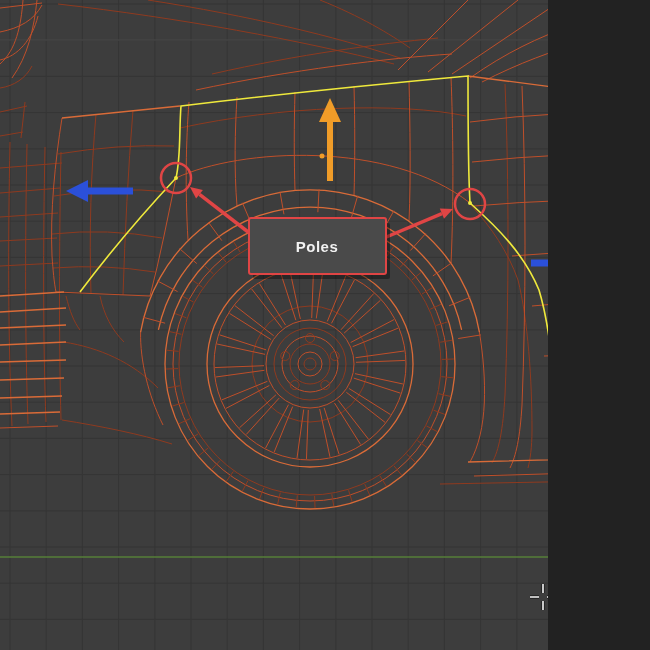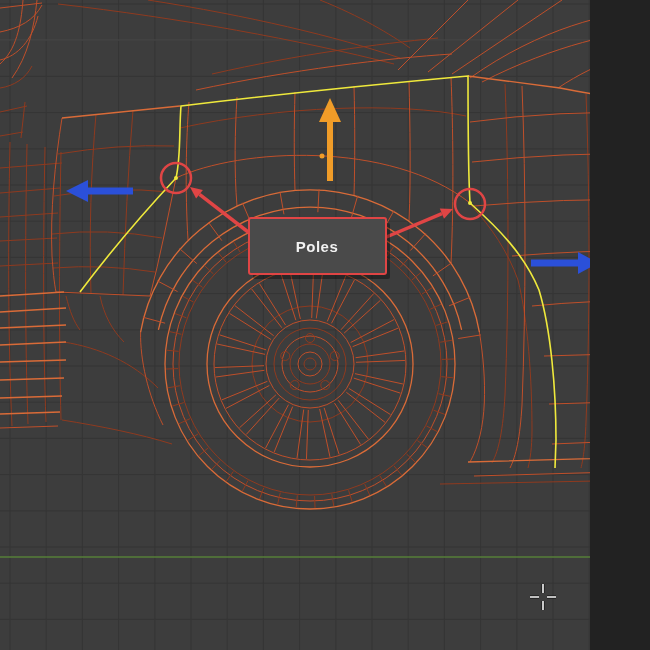--- a/index.html
+++ b/index.html
@@ -2,21 +2,21 @@
 <html style="--bg: #3d3d3d; --grid: #353535; --gridmajor: #4a4a4a; --green: #567f38; --wd: #8f3a1f; --wm: #bf4f2a; --wb: #d96b38; --yl: #efe93c; --red: #e04545; --blue: #2b50d9; --orange: #f09c28; --labelbg: #4a4a4a; --labeltext: #f2f2f2;"><head>
 <meta charset="utf-8">
 <style>
   :root{
     --bg:#3d3d3d; --grid:#353535; --gridmajor:#4a4a4a; --green:#567f38;
     --wd:#8f3a1f; --wm:#bf4f2a; --wb:#d96b38; --yl:#efe93c;
     --red:#e04545; --blue:#2b50d9; --orange:#f09c28;
     --labelbg:#4a4a4a; --labeltext:#f2f2f2;
   }
   html,body{margin:0;padding:0;background:#222}
-  .stage{width:590px;height:650px;background:var(--bg);position:relative;overflow:hidden}
+  .stage{width:548px;height:650px;background:var(--bg);position:relative;overflow:hidden}
   svg{display:block}
   #grid line{stroke:var(--grid);stroke-width:1}
   .wd{fill:none;stroke:var(--wd);stroke-width:1}
   .wm{fill:none;stroke:var(--wm);stroke-width:1}
   .wb{fill:none;stroke:var(--wb);stroke-width:1.3}
   .yl{fill:none;stroke:var(--yl);stroke-width:1.6}
   .label-text{font:bold 15px "Liberation Sans",sans-serif;fill:var(--labeltext);letter-spacing:.5px}
   .cursor-halo{stroke:#1e1e1e;stroke-width:3.5;fill:none}
   .cursor-line{stroke:#f5f5f5;stroke-width:1.6;fill:none}
 </style>

